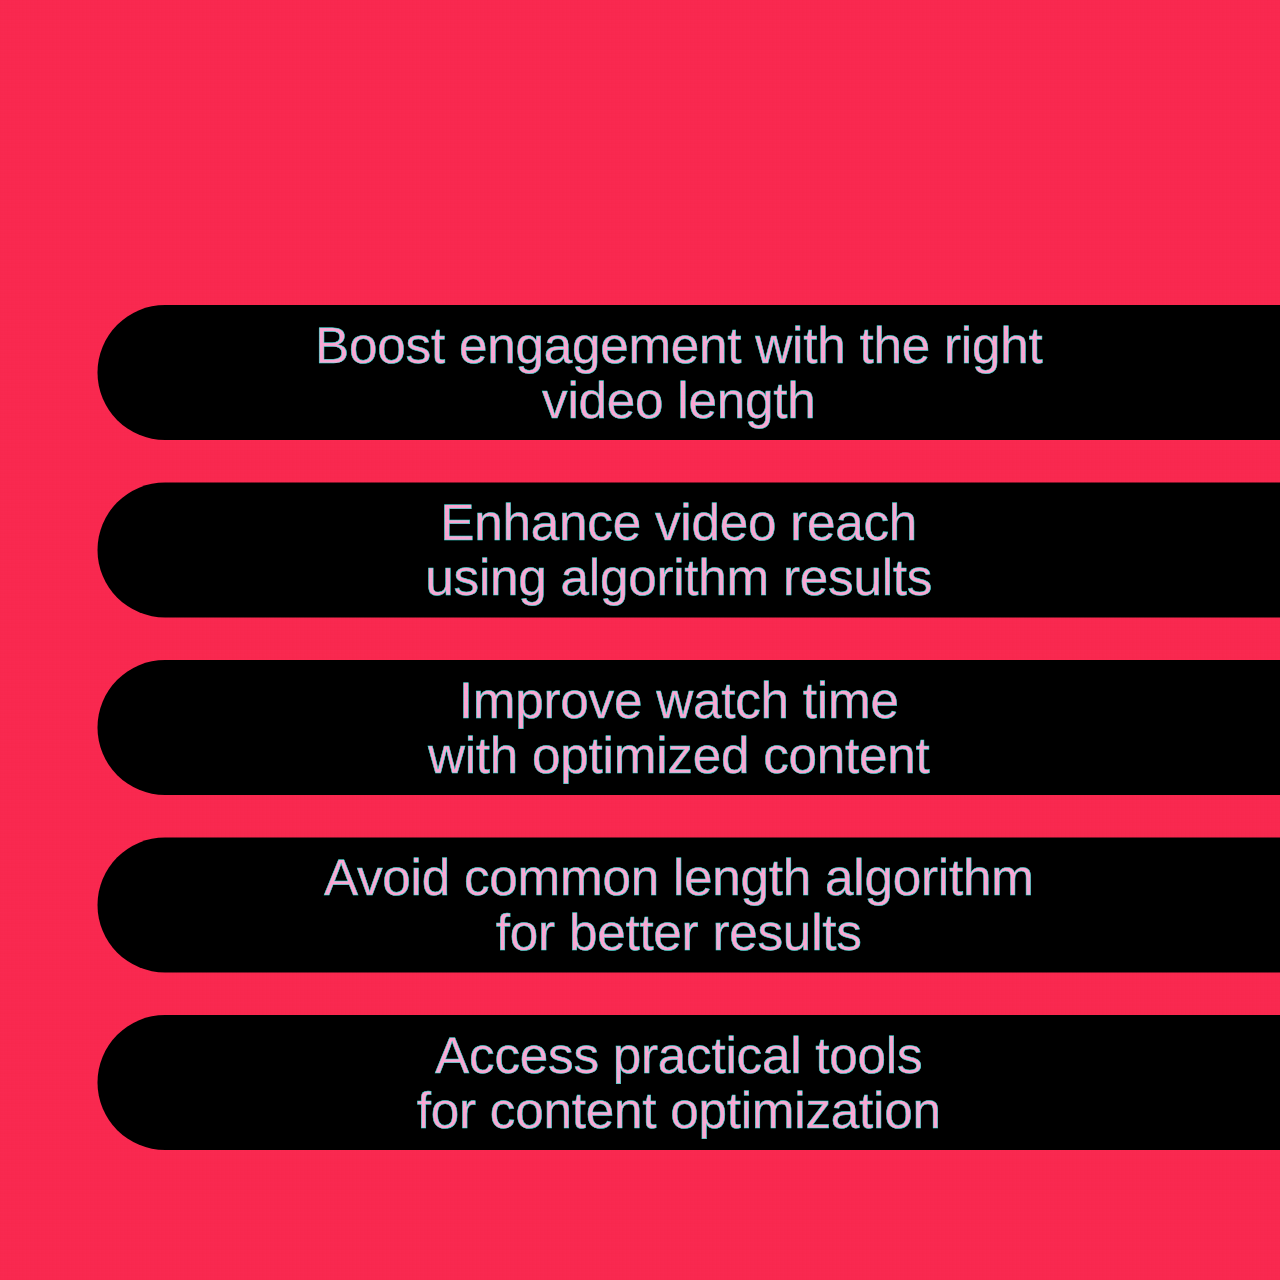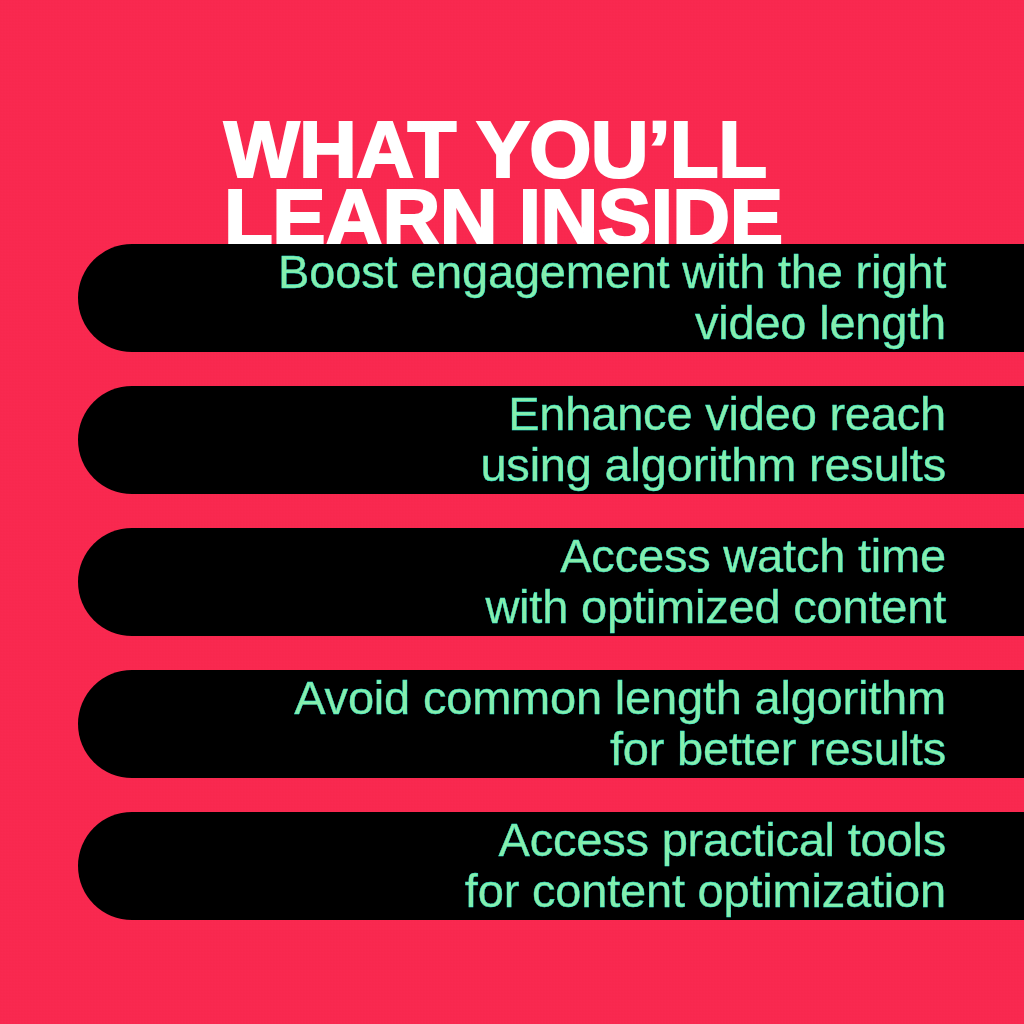--- a/index.html
+++ b/index.html
@@ -72,54 +72,52 @@
     align-items: center;
   }
 
   .pill:last-child { margin-bottom: 0; }
 
   .pill-text {
     
     position: absolute;
     left: 62px;
     width: 806px;
-    text-align: right;
-    color: #86efac;
-    font-size: 47px;
+    text-align: center;
+    color: #f9a8d4;
+    font-size: 41px;
     line-height: 1.08;
     font-weight: 500;
     letter-spacing: -0.2px;
     font-stretch: semi-condensed;
     font-family: "Liberation Sans", "DejaVu Sans", sans-serif;
     white-space: pre-line;
     -webkit-text-stroke: 0.4px #2ceede;
   }
 </style>
 </head>
 <body>
 
 <div id="poster">
 
-  <h1 class="headline">WHAT YOU’LL
-LEARN INSIDE</h1>
 
   <div class="pill-list">
 
     <div class="pill">
       <div class="pill-text">Boost engagement with the right
 video length</div>
     </div>
 
     <div class="pill">
       <div class="pill-text">Enhance video reach
 using algorithm results</div>
     </div>
 
     <div class="pill">
-      <div class="pill-text">Access watch time
+      <div class="pill-text">Improve watch time
 with optimized content</div>
     </div>
 
     <div class="pill">
       <div class="pill-text">Avoid common length algorithm
 for better results</div>
     </div>
 
     <div class="pill">
       <div class="pill-text">Access practical tools

